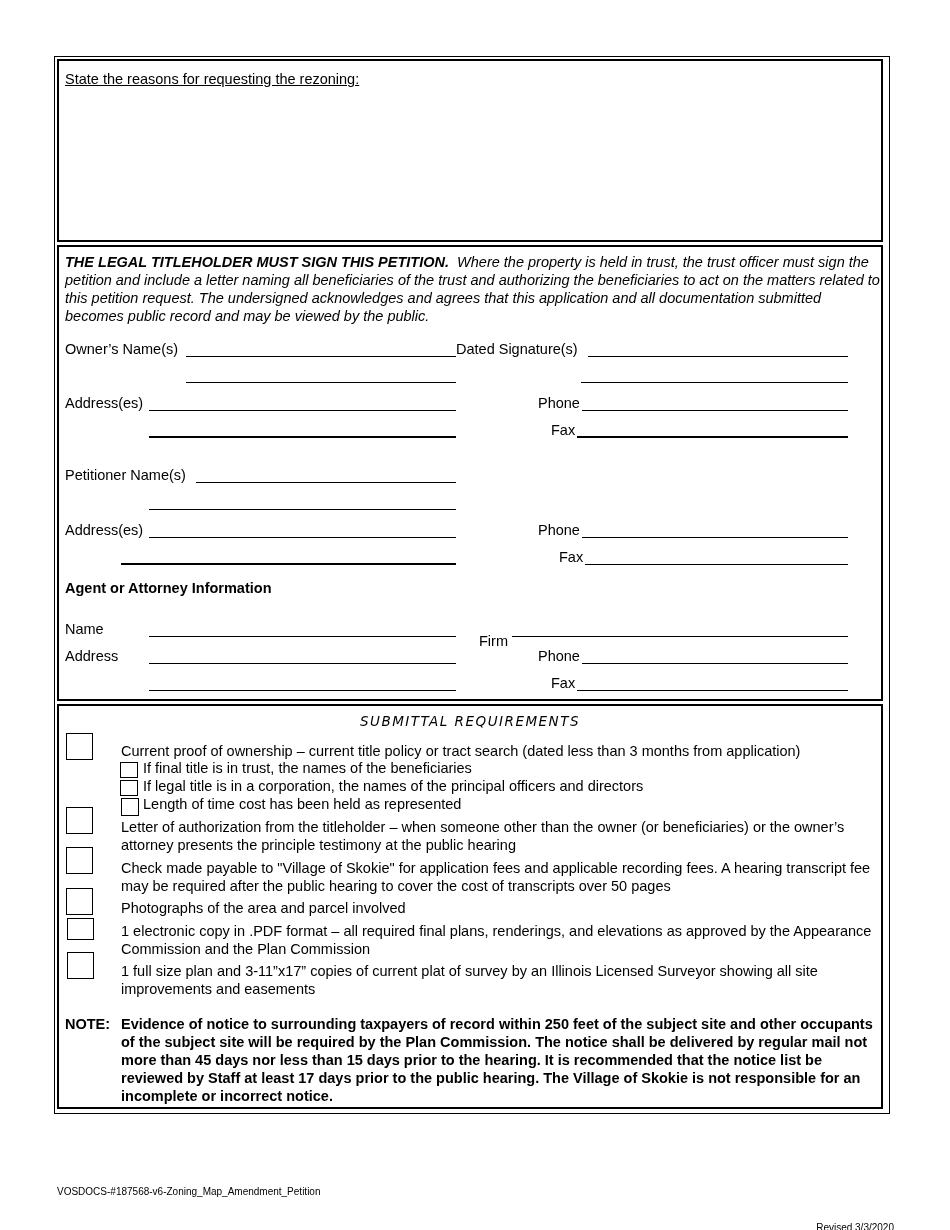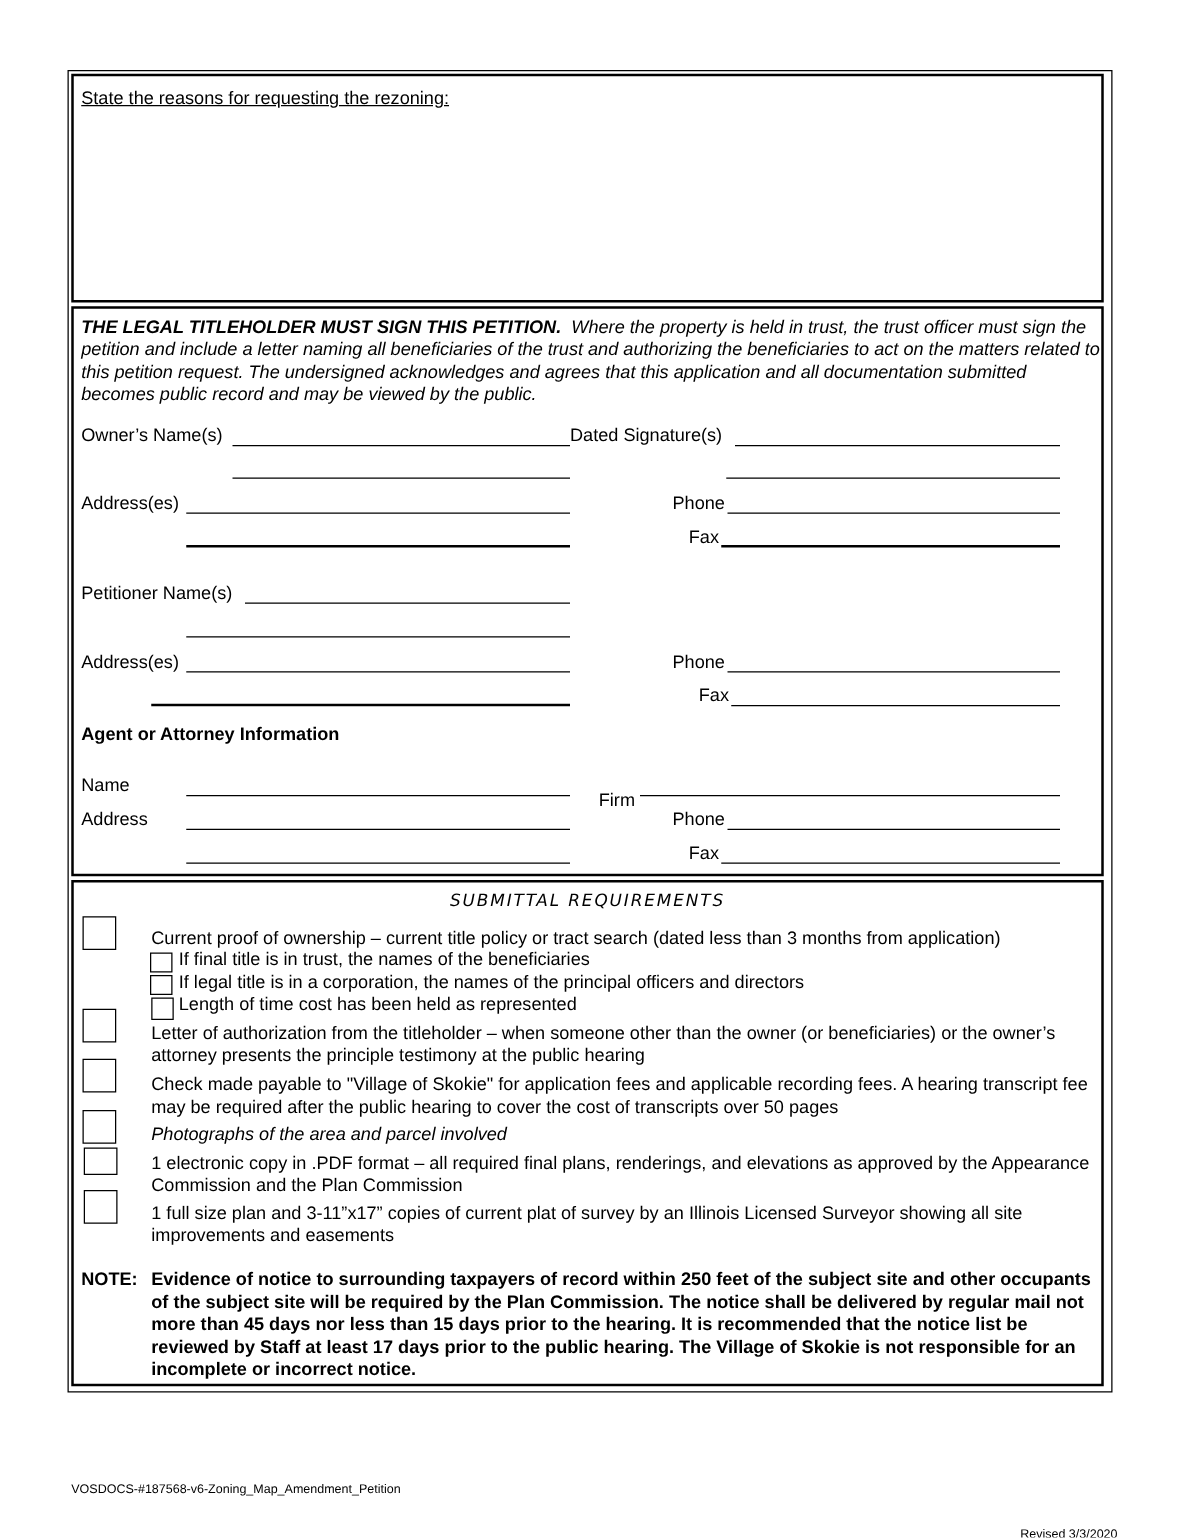--- a/index.html
+++ b/index.html
@@ -87,21 +87,21 @@
 <div class="cb small" style="left:121px; top:798px; height:18px;"></div>
 <div class="t" style="left:143px; top:796px;">Length of time cost has been held as represented</div>
 
 <div class="cb big" style="left:66px; top:807px;"></div>
 <div class="req" style="top:818px;">Letter of authorization from the titleholder – when someone other than the owner (or beneficiaries) or the owner’s attorney presents the principle testimony at the public hearing</div>
 
 <div class="cb big" style="left:66px; top:847px;"></div>
 <div class="req" style="top:859px;">Check made payable to "Village of Skokie" for application fees and applicable recording fees.  A hearing transcript fee may be required after the public hearing to cover the cost of transcripts over 50 pages</div>
 
 <div class="cb big" style="left:66px; top:888px;"></div>
-<div class="req" style="top:899px;font-style:italic;">Photographs of the area and parcel involved</div>
+<div class="req" style="top:899px;">Photographs of the area and parcel involved</div>
 
 <div class="cb big" style="left:67px; top:918px; height:22px;"></div>
 <div class="req" style="top:922px;">1 electronic copy in .PDF format – all required final plans, renderings, and elevations as approved by the Appearance Commission and the Plan Commission</div>
 
 <div class="cb big" style="left:67px; top:952px;"></div>
 <div class="req" style="top:962px;">1 full size plan and 3-11”x17” copies of current plat of survey by an Illinois Licensed Surveyor showing all site improvements and easements</div>
 
 <div class="note">
   <span class="lbl">NOTE:</span>
   <span class="body">Evidence of notice to surrounding taxpayers of record within 250 feet of the subject site and other occupants of the subject site will be required by the Plan Commission.  The notice shall be delivered by regular mail not more than 45 days nor less than 15 days prior to the hearing.  It is recommended that the notice list be reviewed by Staff at least 17 days prior to the public hearing.  The Village of Skokie is not responsible for an incomplete or incorrect notice.</span>

